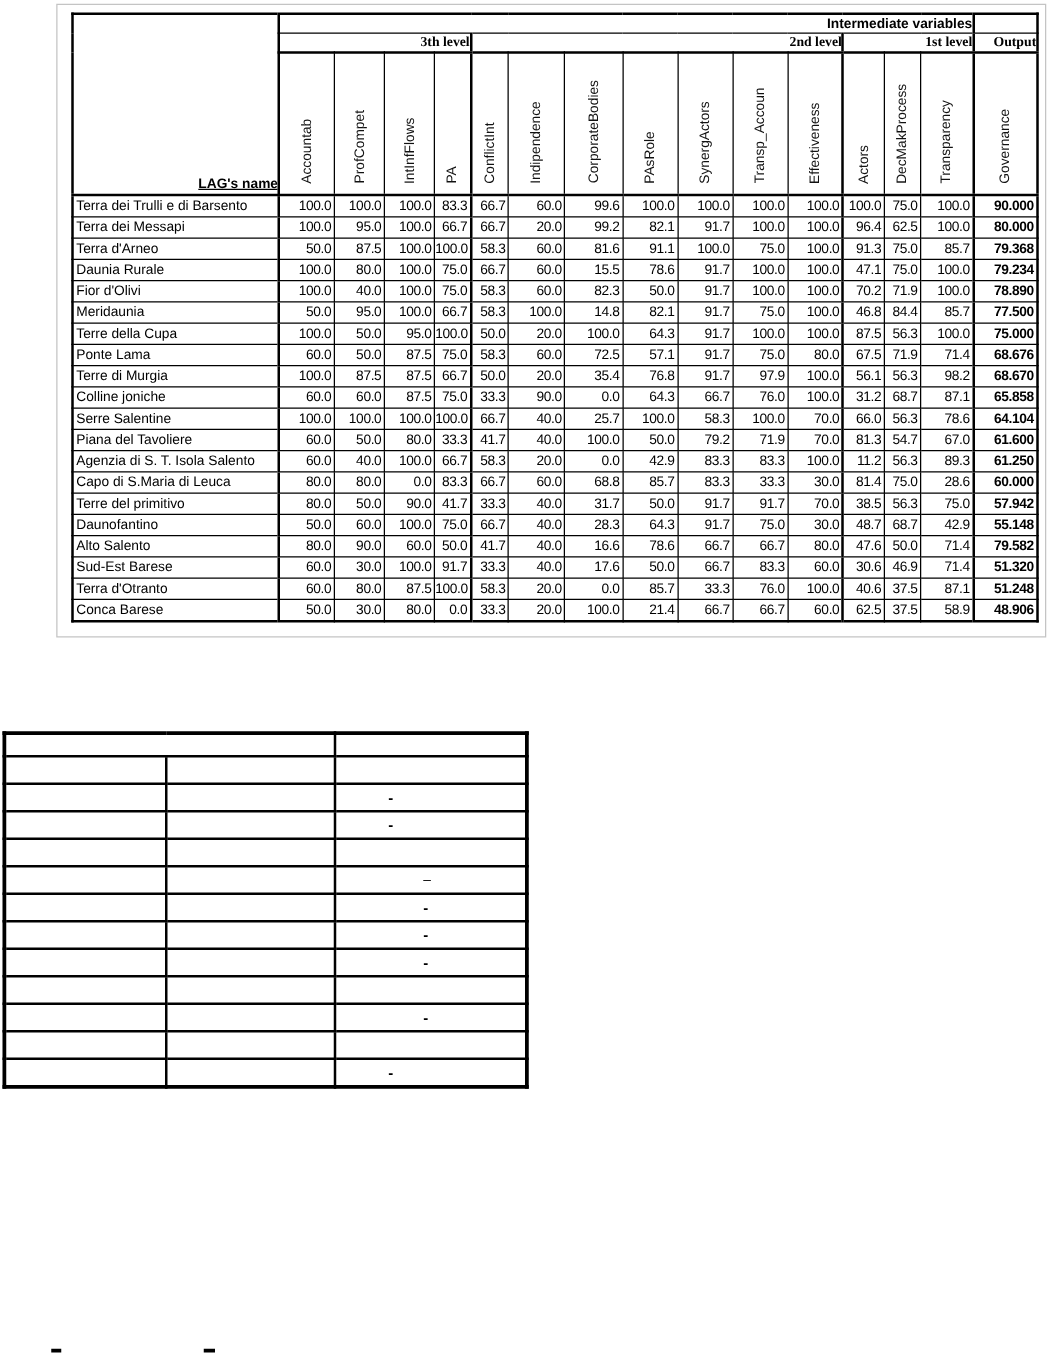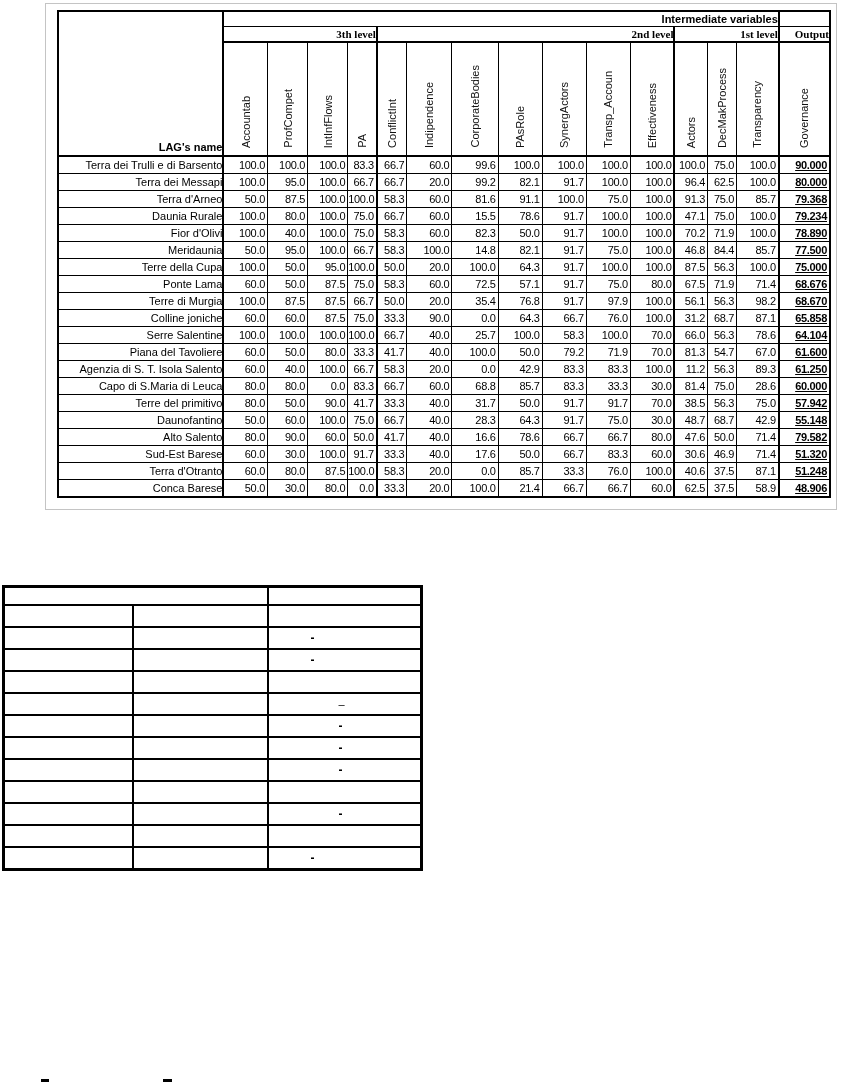--- a/index.html
+++ b/index.html
@@ -11,29 +11,29 @@
          border:1px solid #c4c4c4;}
 
   
   table.t1{position:absolute;left:57px;top:10px;width:774px;table-layout:fixed;
            border-collapse:collapse;border:2px solid #000;font-size:11px;}
   .t1 td{border:1px solid #000;overflow:hidden;white-space:nowrap;padding:0;}
   .t1 tr.hA td,.t1 tr.hB td{height:14px;text-align:right;font-weight:bold;}
   .t1 tr.hB td{border-bottom:2px solid #000;font-family:Liberation Serif, serif;}
   .t1 tr.rothead td{height:112px;border-bottom:2px solid #000;}
   .t1 td.namehead{vertical-align:bottom;text-align:center;font-weight:bold;
-                  border-right:2px solid #000;border-bottom:2px solid #000;padding-bottom:2px;}
+                  border-right:2px solid #000;border-bottom:2px solid #000;padding-bottom:2px;text-decoration:underline;}
   .t1 td.rot{vertical-align:bottom;text-align:center;}
   .t1 td.rot div{display:inline-block;writing-mode:vertical-rl;transform:rotate(180deg);
                  margin-bottom:5px;font-size:11px;color:#111;}
   .t1 tbody td{height:16px;}
-  .t1 td.name{text-align:right;padding-left:2px;border-right:2px solid #000;}
+  .t1 td.name{text-align:left;padding-left:2px;border-right:2px solid #000;}
   .t1 td.num{text-align:right;padding-right:2px;letter-spacing:-0.3px;}
   .t1 td.gl{border-left:2px solid #000;}
-  .t1 td.gov{font-weight:bold;text-decoration:underline;}
+  .t1 td.gov{font-weight:bold;}
 
   
   table.t2{position:absolute;left:2px;top:585px;width:418px;table-layout:fixed;
            border-collapse:collapse;border:3px solid #000;font-size:12px;}
   .t2 td{border:2px solid #000;height:20px;padding:0;}
   .t2 tr:first-child td{height:16px;}
   .t2 td.c3{text-align:left;font-weight:bold;vertical-align:middle;}
   .t2 td.pos-a{padding-left:42px;}
   .t2 td.pos-b{padding-left:70px;}
   .t2 td.thin{font-weight:normal;font-size:11px;}

